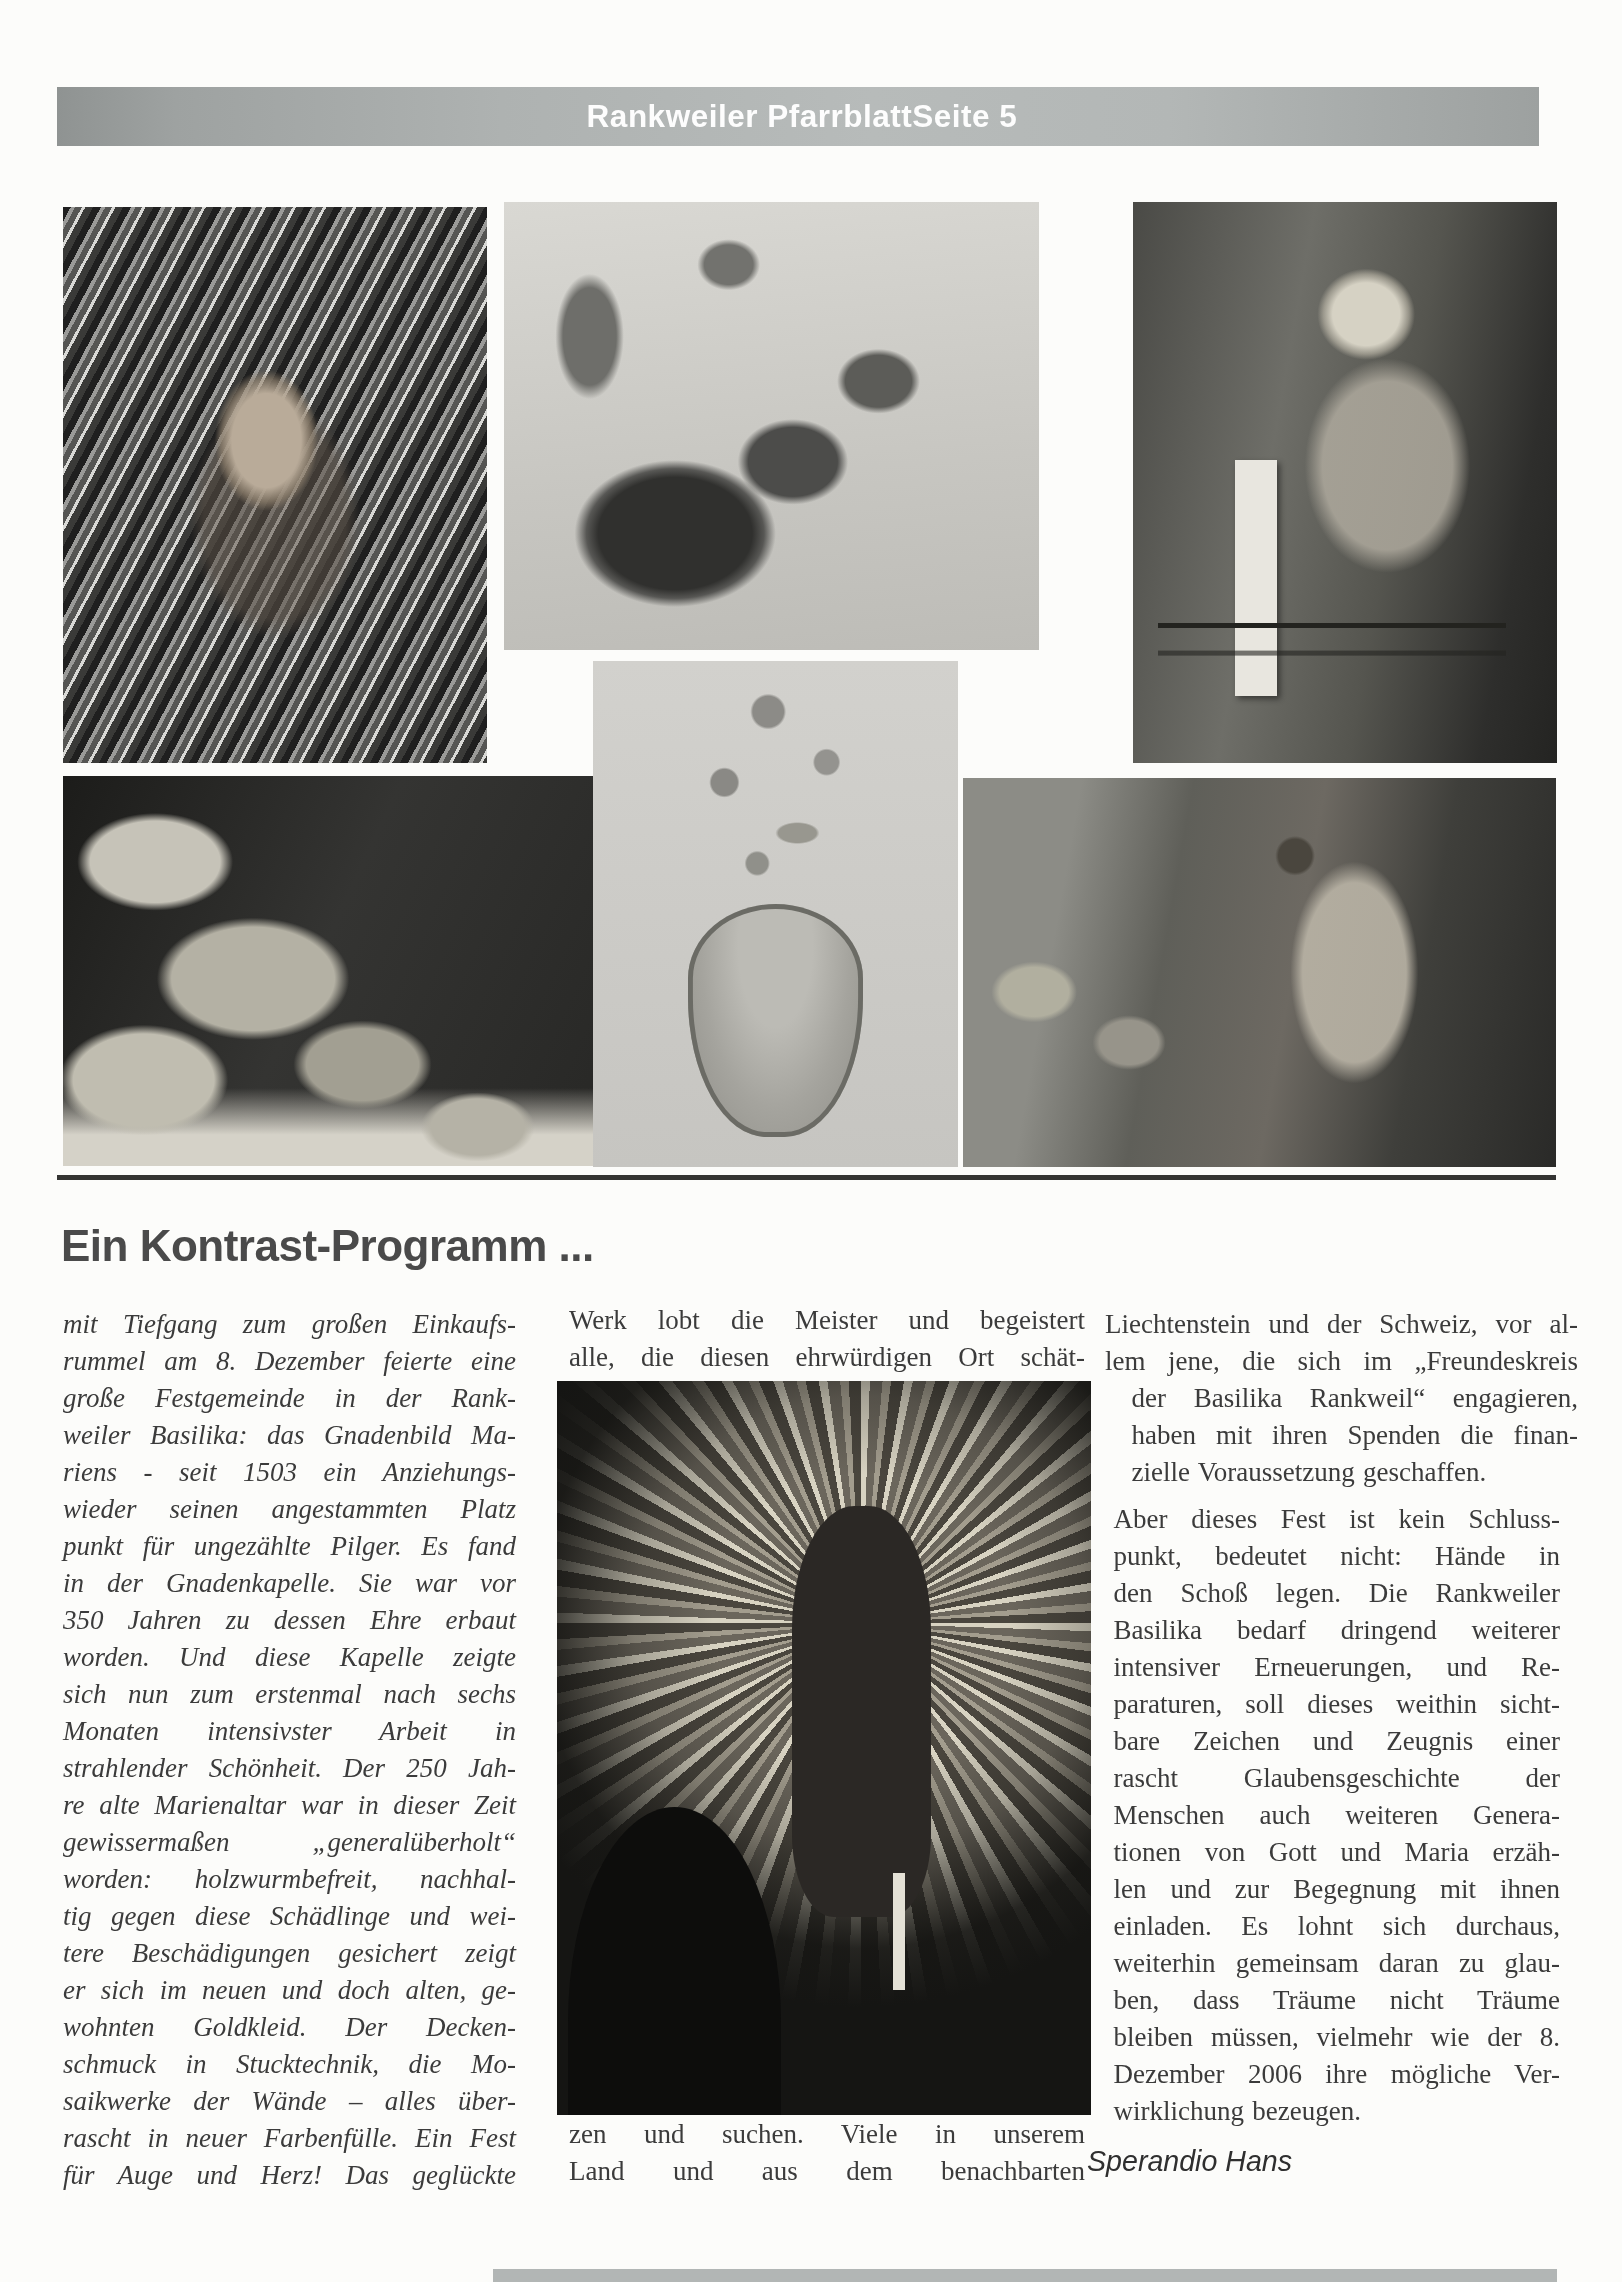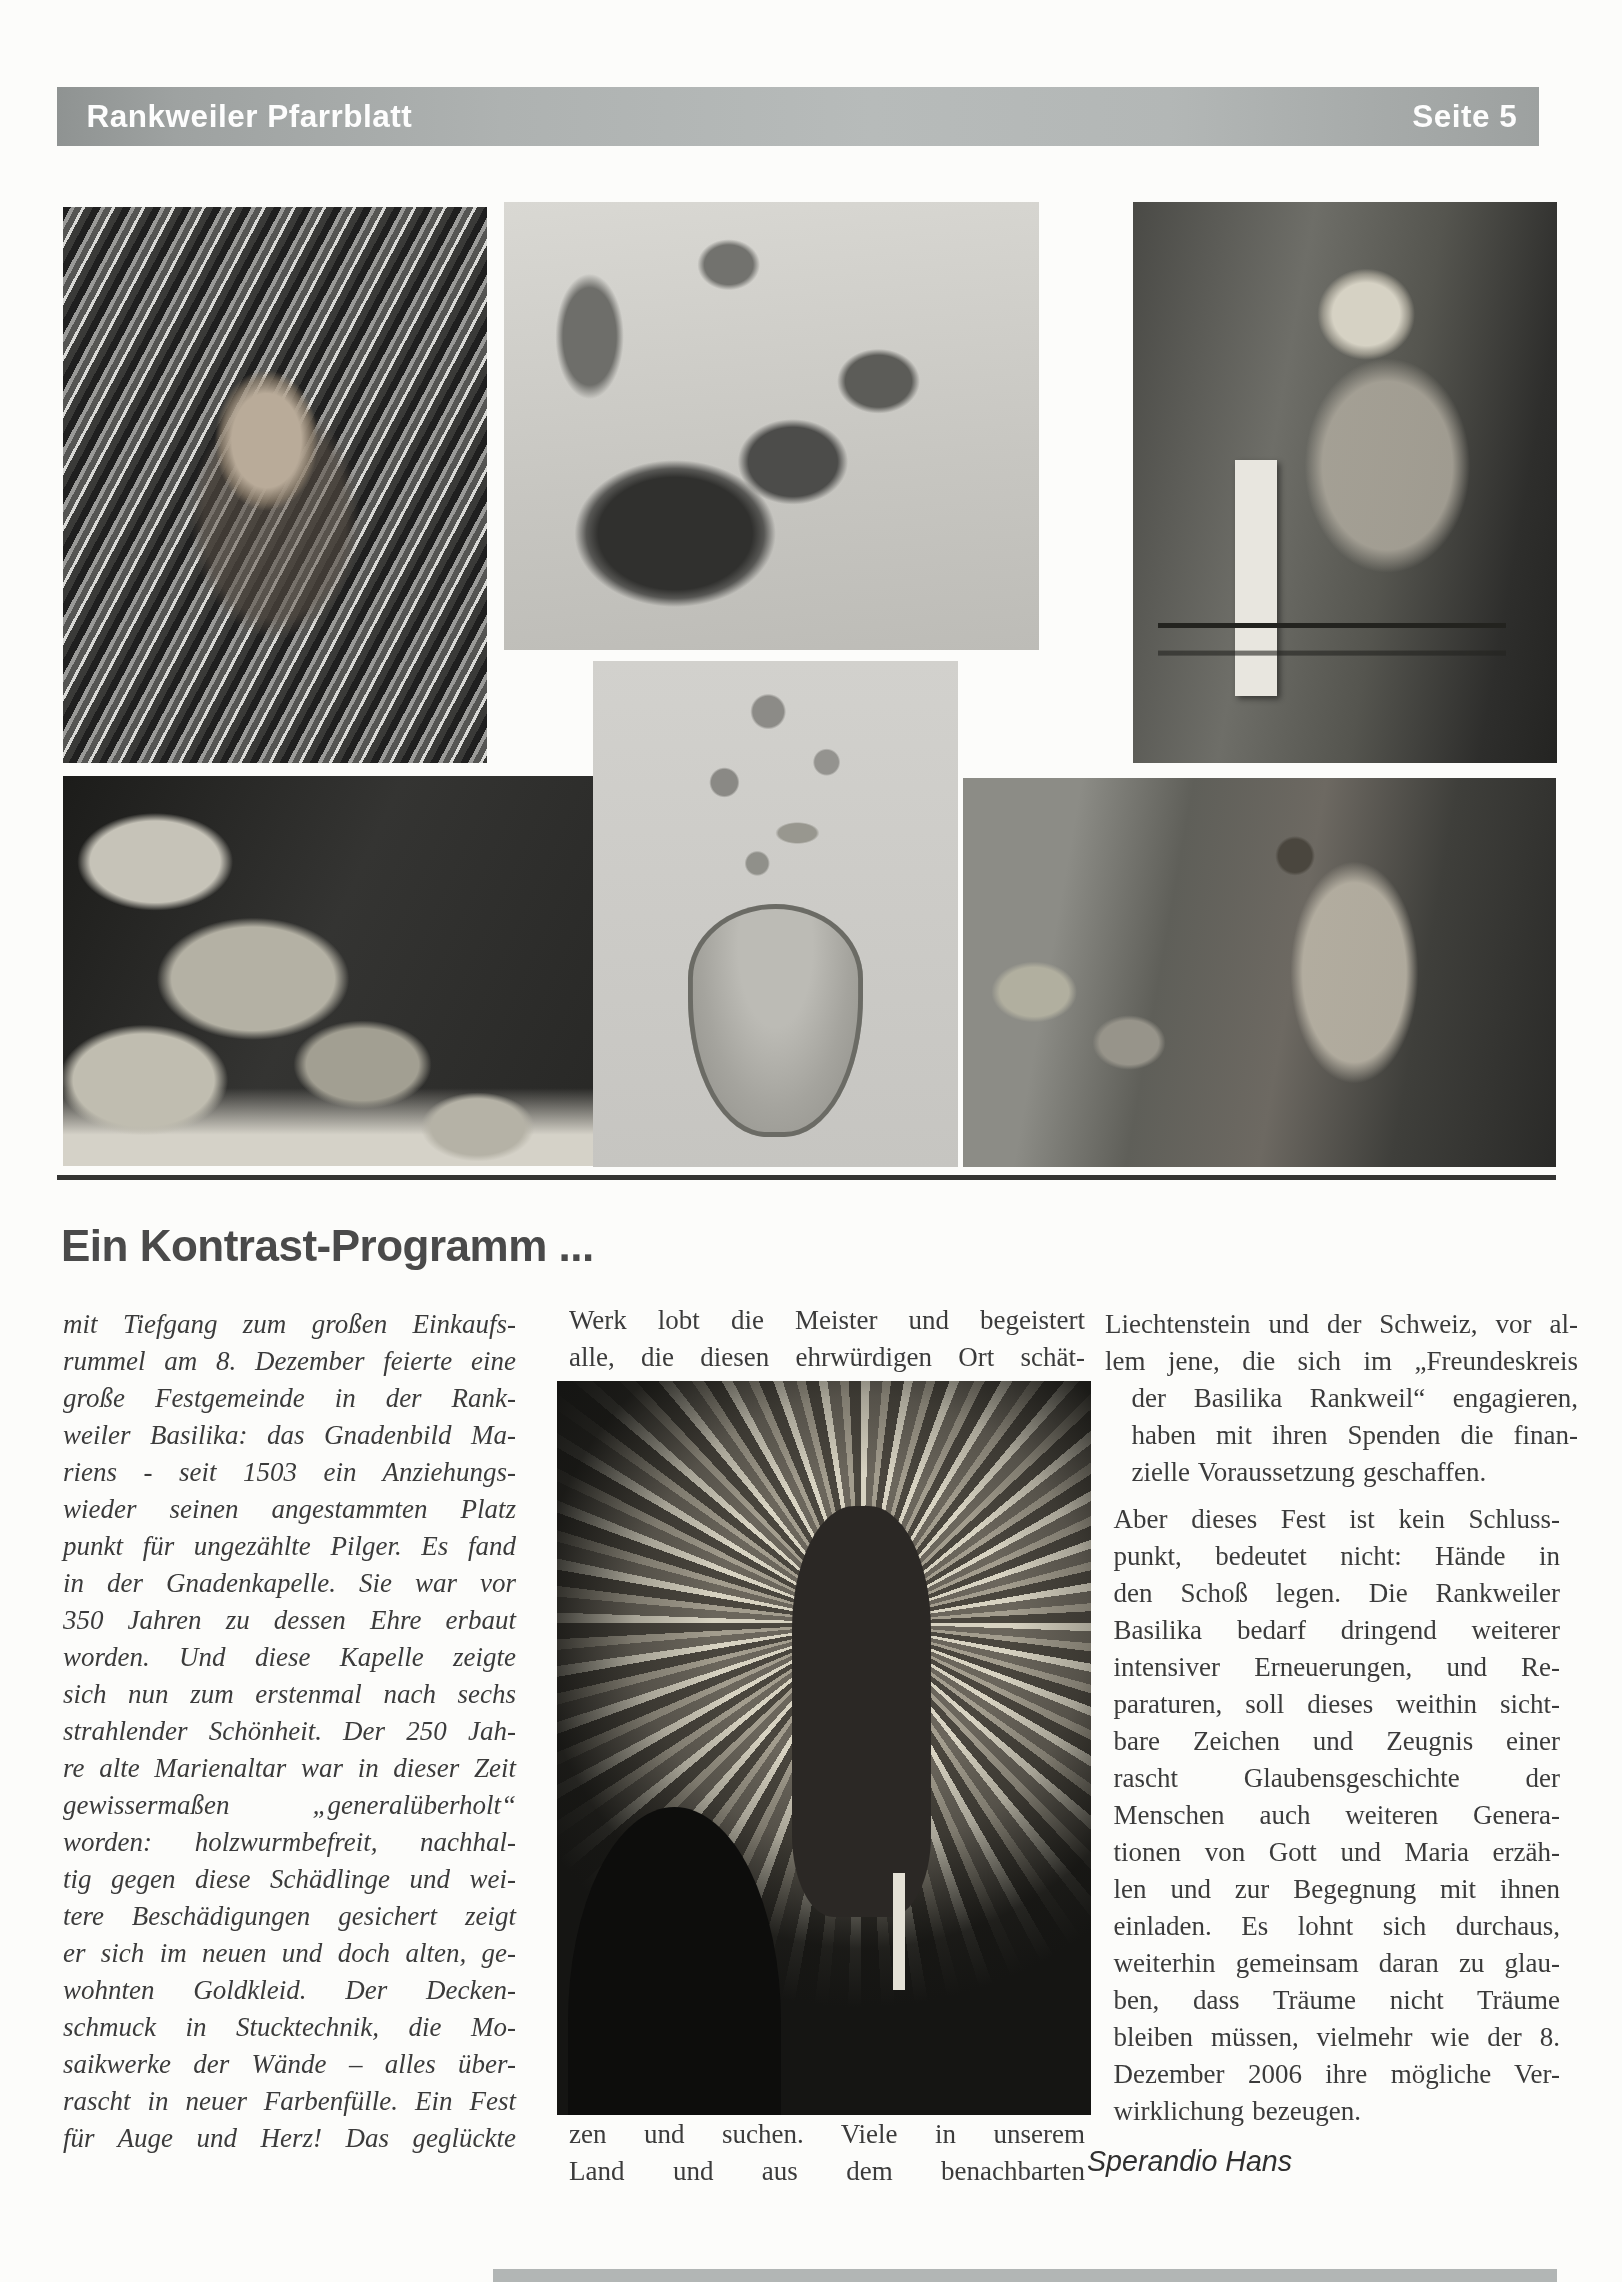--- a/index.html
+++ b/index.html
@@ -2,21 +2,21 @@
 <html><head>
 <meta charset="utf-8">
 <style>
   html,body{margin:0;padding:0;background:#e9e9e7;}
   .page{position:relative;width:1622px;height:2282px;background:#fcfcfa;overflow:hidden;
         font-family:"Liberation Serif", serif;color:#383838;}
 
   
   .topbar{position:absolute;left:57px;top:87px;width:1482px;height:59px;
           background:linear-gradient(90deg,#8f9392 0%,#9ea2a1 8%,#aeb2b1 30%,#b7bbba 55%,#b3b7b6 75%,#9da1a0 100%);
-          display:flex;align-items:center;justify-content:space-between;
+          display:flex;align-items:center;justify-content:center;
           font-family:"Liberation Sans", sans-serif;font-weight:bold;font-size:31.5px;color:#fdfdfd;
           padding:0 21.7px 0 29.6px;box-sizing:border-box;letter-spacing:0.5px;}
 
   
   .photo{position:absolute;overflow:hidden;}
   .p1{left:63px;top:207px;width:424px;height:556px;
       background:
         radial-gradient(ellipse 69px 94px at 48% 42%, #b9ab99 0 50%, rgba(150,135,115,.65) 65%, transparent 75%),
         radial-gradient(ellipse 118px 167px at 50% 56%, rgba(90,80,70,.55) 0 60%, transparent 72%),
         repeating-linear-gradient(118deg,#1f1f1f 0 6.9px,#9a9a98 6.9px 10.8px,#555553 10.8px 16.7px,#d9d9d6 16.7px 19.7px,#3a3a38 19.7px 26.6px);}
@@ -125,20 +125,21 @@
       <div class="tl">rummel am 8. Dezember feierte eine</div>
       <div class="tl">große Festgemeinde in der Rank-</div>
       <div class="tl">weiler Basilika: das Gnadenbild Ma-</div>
       <div class="tl">riens - seit 1503 ein Anziehungs-</div>
       <div class="tl">wieder seinen angestammten Platz</div>
       <div class="tl">punkt für ungezählte Pilger. Es fand</div>
       <div class="tl">in der Gnadenkapelle. Sie war vor</div>
       <div class="tl">350 Jahren zu dessen Ehre erbaut</div>
       <div class="tl">worden. Und diese Kapelle zeigte</div>
       <div class="tl">sich nun zum erstenmal nach sechs</div>
+      <div class="tl">Monaten intensivster Arbeit in</div>
       <div class="tl">strahlender Schönheit. Der 250 Jah-</div>
       <div class="tl">re alte Marienaltar war in dieser Zeit</div>
       <div class="tl">gewissermaßen „generalüberholt“</div>
       <div class="tl">worden: holzwurmbefreit, nachhal-</div>
       <div class="tl">tig gegen diese Schädlinge und wei-</div>
       <div class="tl">tere Beschädigungen gesichert zeigt</div>
       <div class="tl">er sich im neuen und doch alten, ge-</div>
       <div class="tl">wohnten Goldkleid. Der Decken-</div>
       <div class="tl">schmuck in Stucktechnik, die Mo-</div>
       <div class="tl">saikwerke der Wände – alles über-</div>

